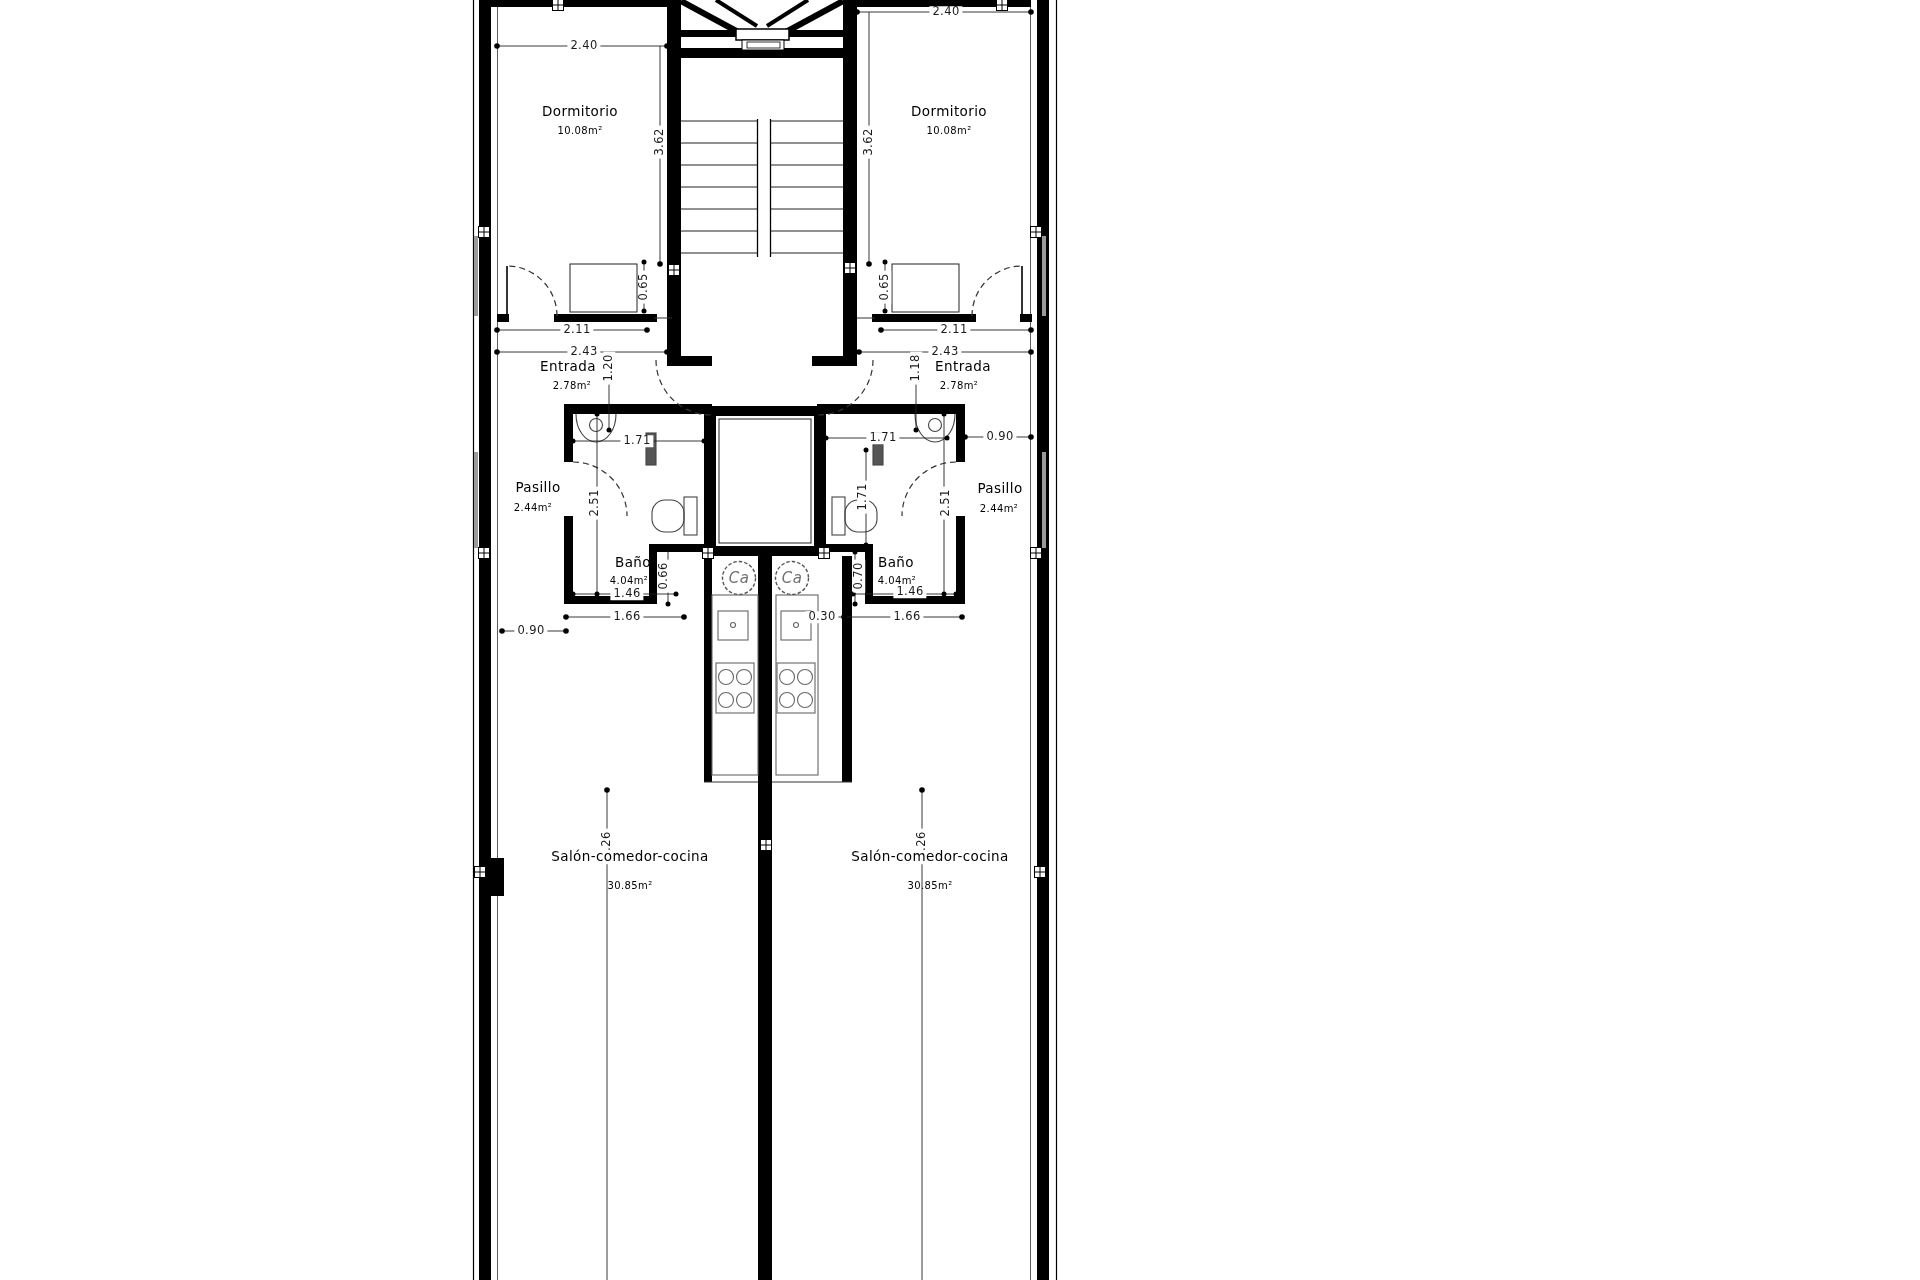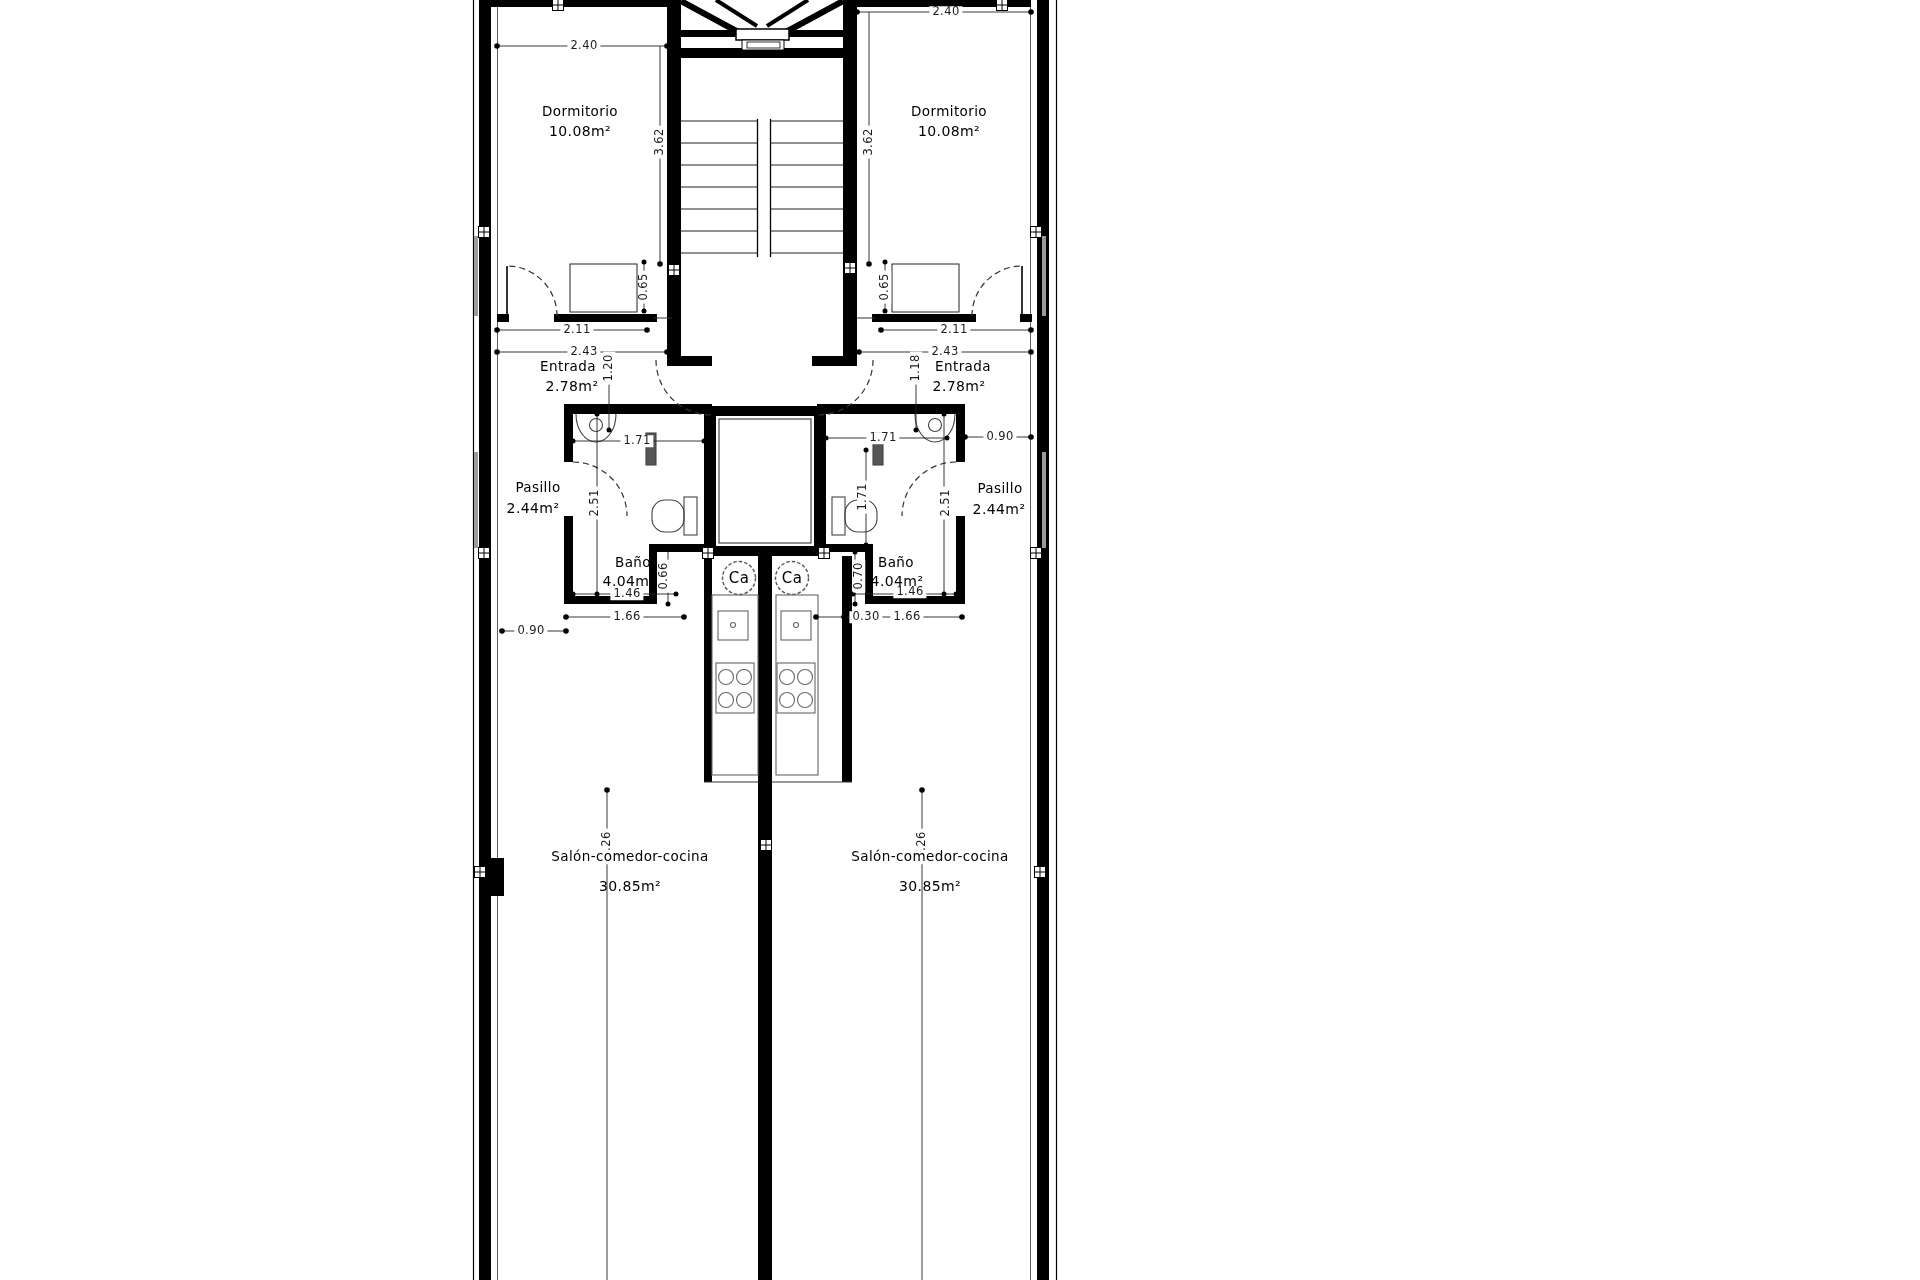--- a/index.html
+++ b/index.html
@@ -3,22 +3,22 @@
 <meta charset="utf-8">
 <style>
   html,body{margin:0;padding:0;background:#fff;}
   #canvas{position:relative;width:1920px;height:1280px;background:#fff;overflow:hidden;
           font-family:"DejaVu Sans",sans-serif;}
   #canvas svg{position:absolute;left:0;top:0;}
   .lbl{position:absolute;transform:translate(-50%,-50%);white-space:nowrap;
        color:#000000;font-size:13.5px;letter-spacing:.4px;line-height:1;}
   .dim{font-size:11.5px;background:#fff;padding:0 3px;color:#1b1b1b;}
   .v{transform:translate(-50%,-50%) rotate(-90deg);}
-  .ca{font-size:15px;color:#000000;background:transparent;}
-  .area{font-size:14px;}
+  .ca{font-size:15px;color:#737373;background:transparent;font-style:italic;}
+  .area{font-size:10px;}
 </style>
 </head>
 <body>
 
 <div id="canvas">
 
 <svg width="1920" height="1280" viewBox="0 0 1920 1280">
   <defs>
     <g id="wm">
       <rect x="-5.5" y="-5.5" width="11" height="11" fill="#fff" stroke="#000" stroke-width="1"></rect>
@@ -305,21 +305,21 @@
 <span class="lbl dim v" style="left:859px;top:576px">0.70</span>
 
 <span class="lbl" style="left:633px;top:563px">Baño</span>
 <span class="lbl area" style="left:629px;top:581px">4.04m²</span>
 <span class="lbl" style="left:896px;top:563px">Baño</span>
 <span class="lbl area" style="left:897px;top:581px">4.04m²</span>
 
 <span class="lbl dim" style="left:627px;top:594px">1.46</span>
 <span class="lbl dim" style="left:910px;top:592px">1.46</span>
 <span class="lbl dim" style="left:627px;top:617px">1.66</span>
-<span class="lbl dim" style="left:866px;top:617px">0.30</span>
+<span class="lbl dim" style="left:822px;top:617px">0.30</span>
 <span class="lbl dim" style="left:907px;top:617px">1.66</span>
 <span class="lbl dim" style="left:531px;top:631px">0.90</span>
 <span class="lbl dim" style="left:1000px;top:437px">0.90</span>
 
 <span class="lbl ca" style="left:739px;top:578px">Ca</span>
 <span class="lbl ca" style="left:792px;top:578px">Ca</span>
 
 <span class="lbl dim v" style="left:607px;top:845px">6.26</span>
 <span class="lbl dim v" style="left:922px;top:845px">6.26</span>
 

